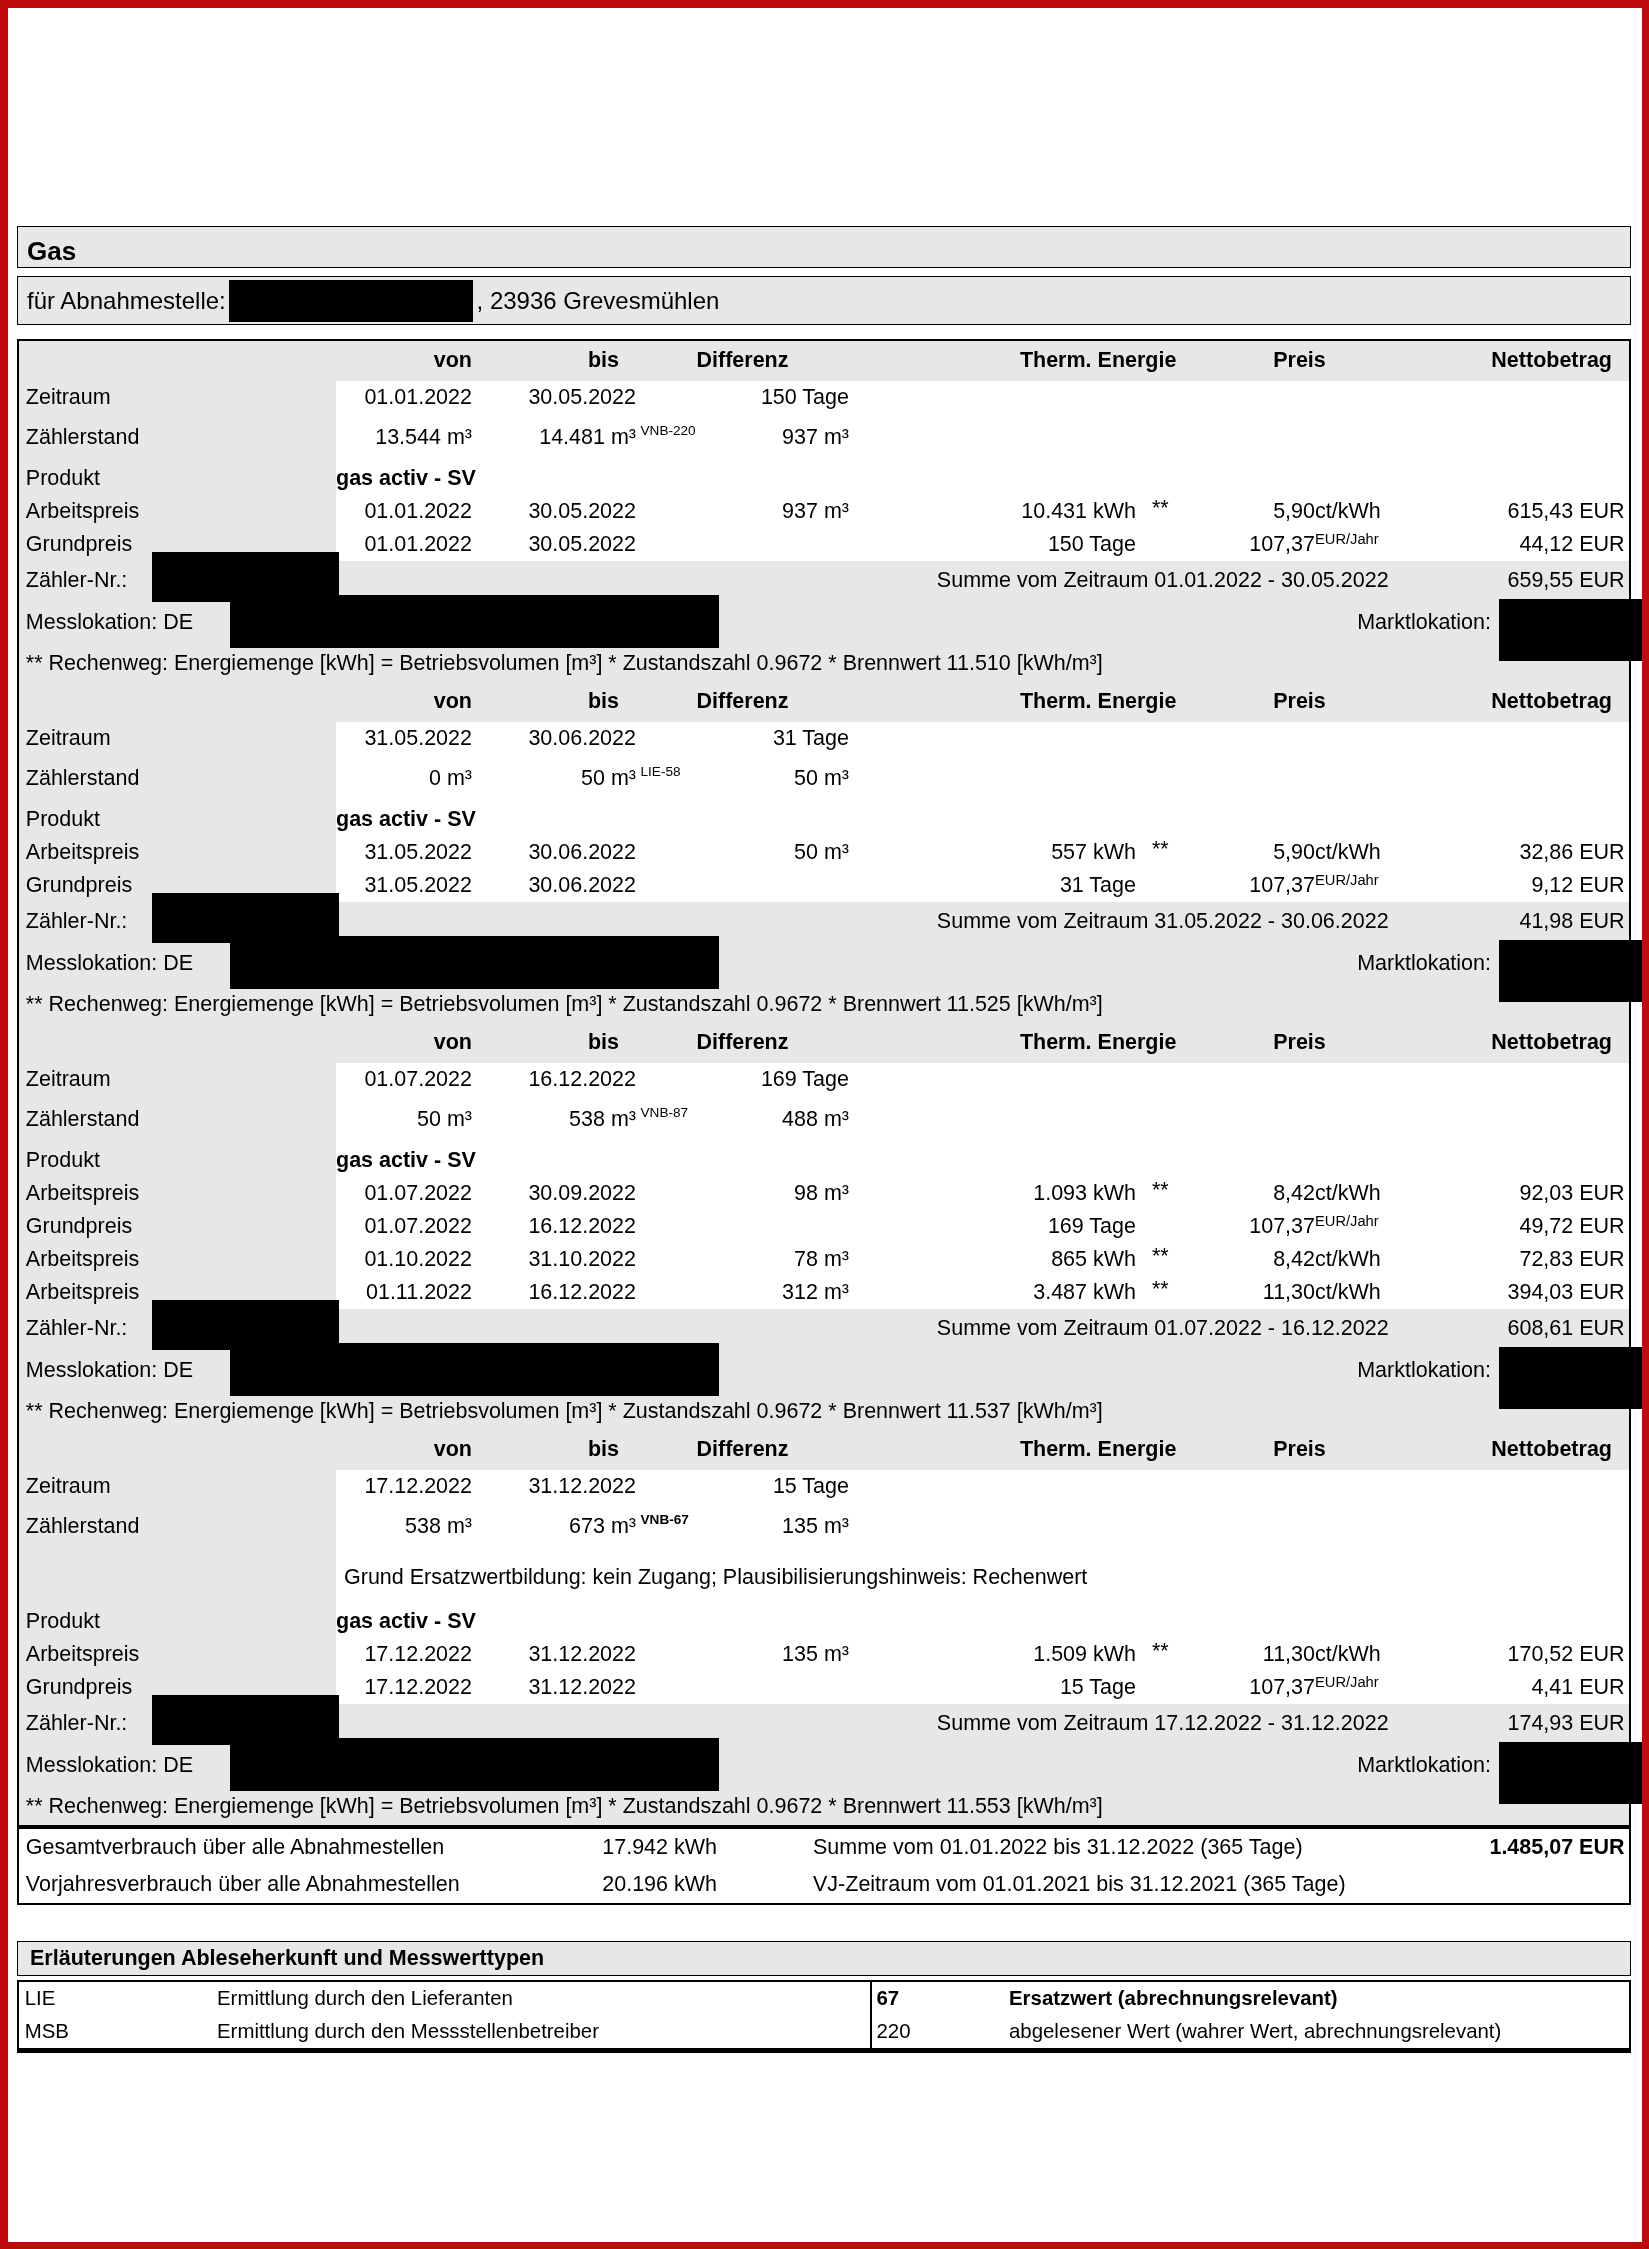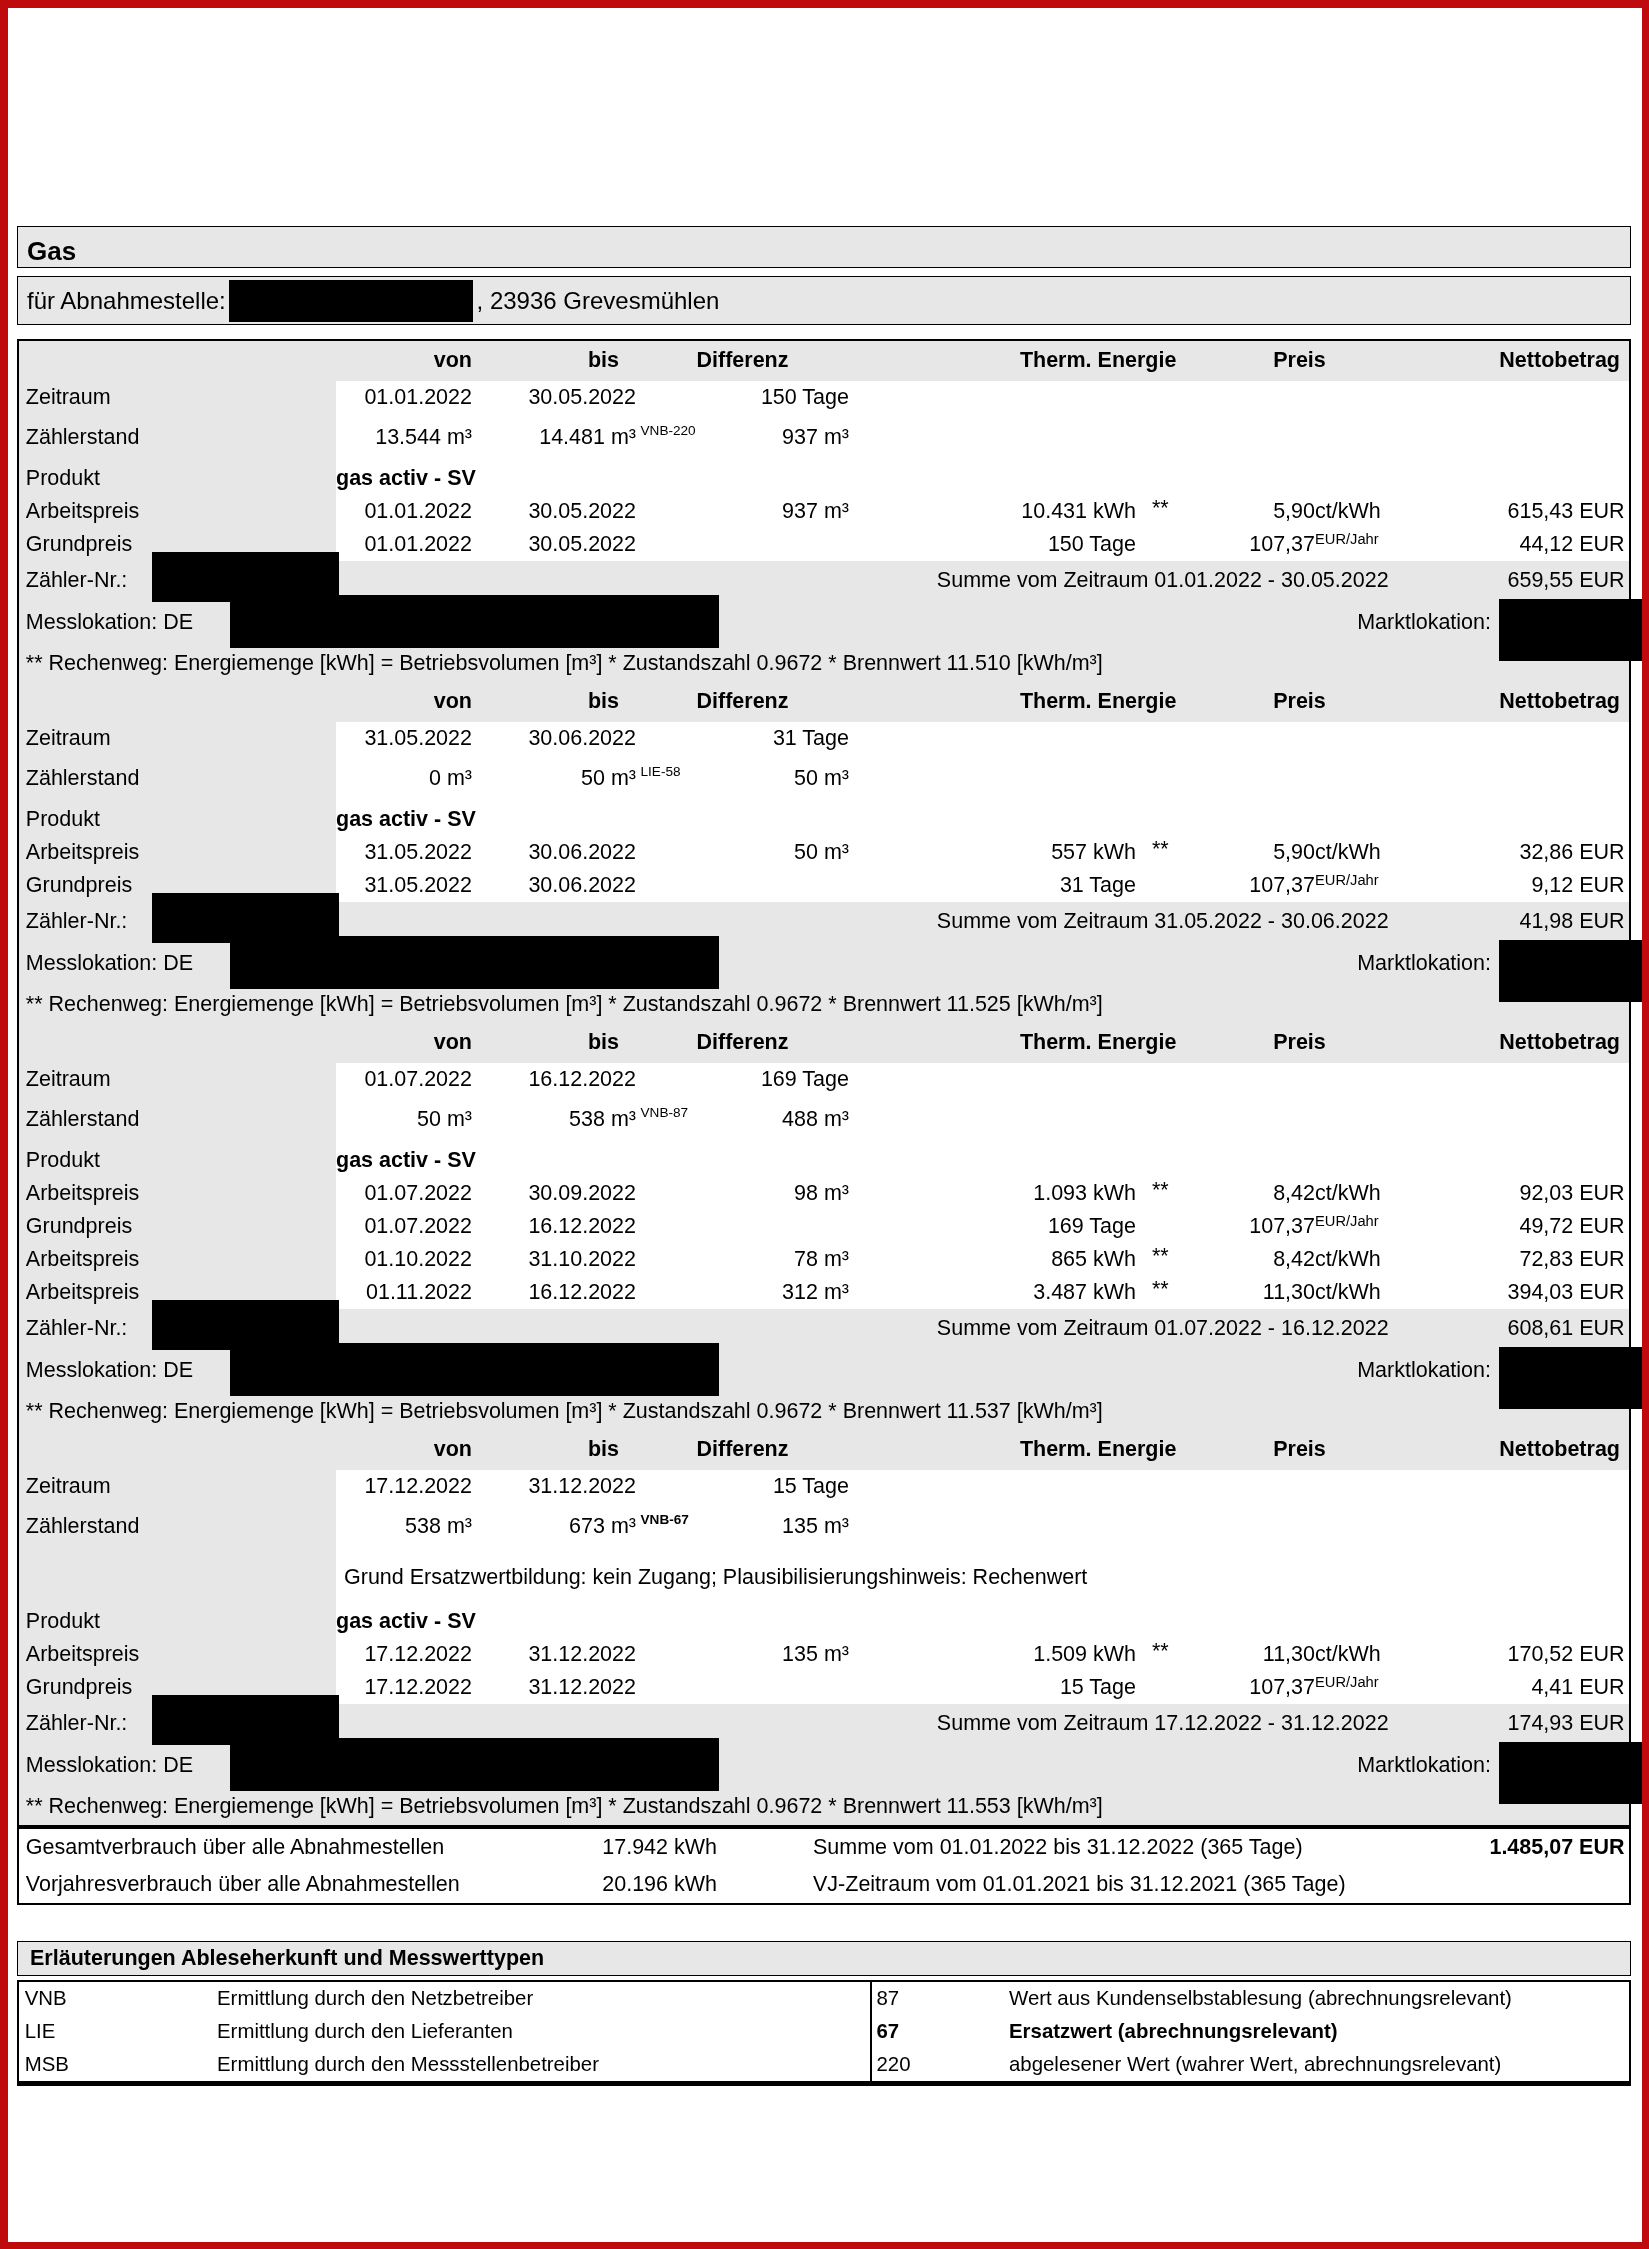--- a/index.html
+++ b/index.html
@@ -55,21 +55,21 @@
   .row-zst{ height:48px; }
   .row-prod{ height:33px; font-weight:bold; }
   .row-price{ height:33px; }
   .row-grund{ height:54px; }
   .span-rest{ grid-column:2 / 11; }
   .span-mid{ grid-column:2 / 10; }
   .hdr-diff{ grid-column:4 / 6; }
   .hdr-therm{ grid-column:6 / 8; padding-right:13.6px; }
   .hdr-preis{ grid-column:8 / 10; }
   .pad-r30{ padding-right:17px; }
-  .pad-r14{ padding-right:8px; }
+  .pad-r14{ padding-right:16px; }
   .pad-r6{ padding-right:3.4px; }
   .tag{ font-size:13.6px; display:inline-block; transform:translateY(-9px); padding-left:4.5px; white-space:nowrap; }
   .tag.b{ font-weight:bold; }
   .stars{ padding-left:16px; transform:translateY(-3.4px); }
   .unit-sup{ font-size:14.7px; display:inline-block; transform:translateY(-6.8px); }
 
   .row-sum{ height:39px; position:relative; }
   .row-sum .sum-text{ padding-right:20.4px; }
   .redact.znr{ position:absolute; left:133px; top:-9px; width:187px; height:50px; z-index:2; }
 
@@ -429,26 +429,20 @@
         <div class="r">20.196 kWh</div>
         <div class="ttext">VJ-Zeitraum vom 01.01.2021 bis 31.12.2021 (365 Tage)</div>
         <div class="tamount"></div>
       </div>
     </div>
   </div>
 
   <div class="legend">
     <div class="legend-title">Erläuterungen Ableseherkunft und Messwerttypen</div>
     <div class="legend-table" id="legend-table">
-        <div class="legend-row">
-          <div class="lcode">VNB</div>
-          <div>Ermittlung durch den Netzbetreiber</div>
-          <div class="rcode">87</div>
-          <div class="rdesc">Wert aus Kundenselbstablesung (abrechnungsrelevant)</div>
-        </div>
         <div class="legend-row boldrow">
           <div class="lcode">LIE</div>
           <div>Ermittlung durch den Lieferanten</div>
           <div class="rcode">67</div>
           <div class="rdesc">Ersatzwert (abrechnungsrelevant)</div>
         </div>
         <div class="legend-row">
           <div class="lcode">MSB</div>
           <div>Ermittlung durch den Messstellenbetreiber</div>
           <div class="rcode">220</div>

